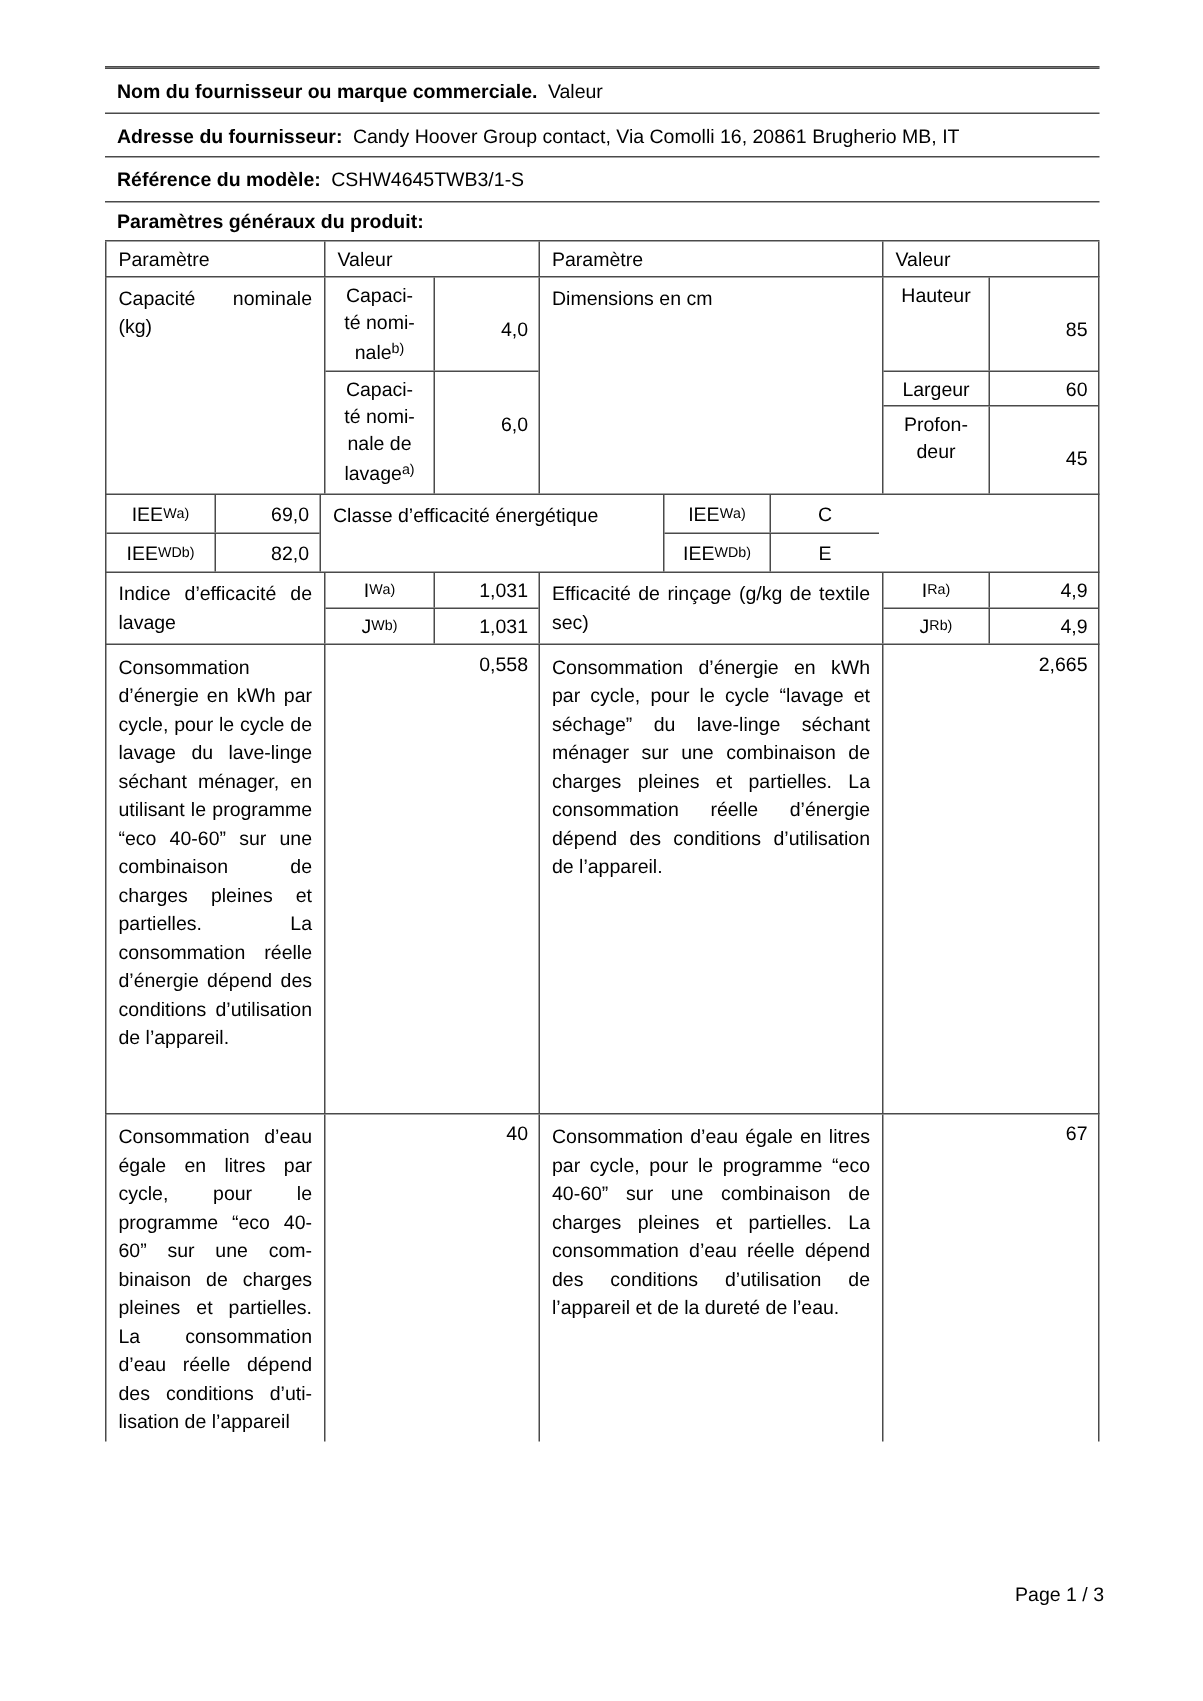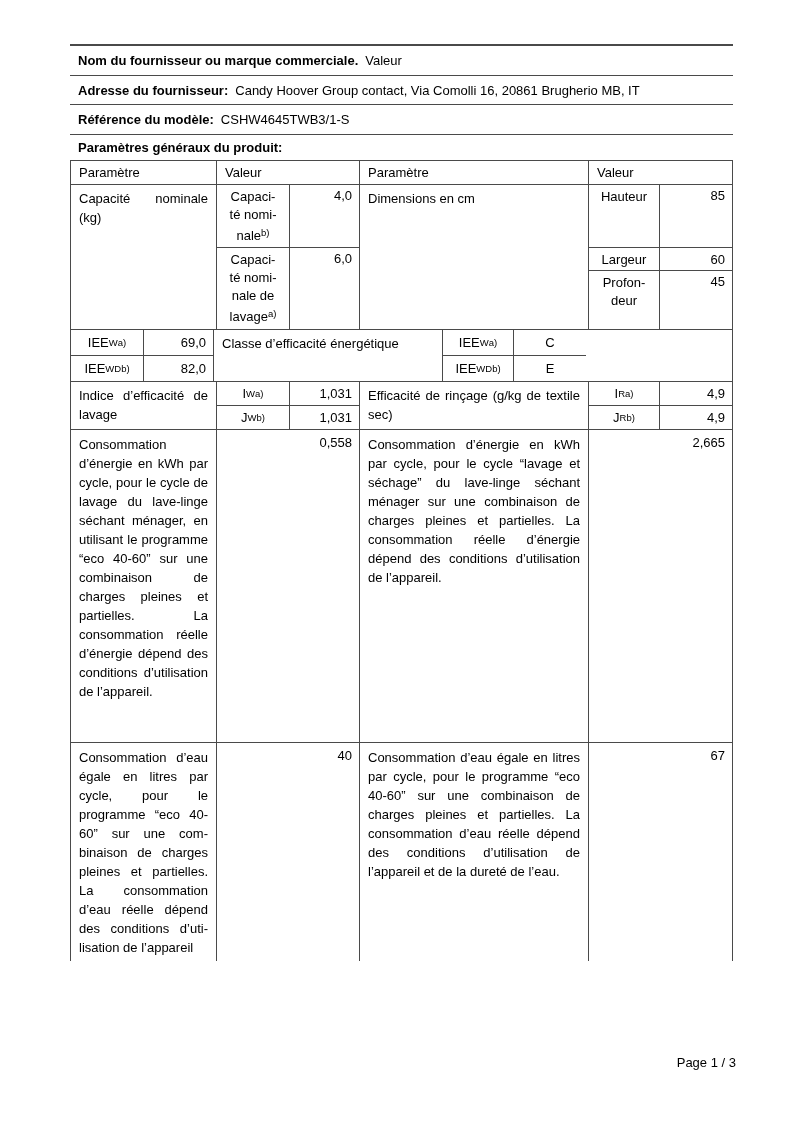--- a/index.html
+++ b/index.html
@@ -25,21 +25,21 @@
   .trow { display:flex; box-sizing:border-box; border-left:1px solid #4a4a4a; border-right:1px solid #4a4a4a; border-bottom:1px solid #4a4a4a; }
   .trow.cut { border-bottom:none; }
   .c { box-sizing:border-box; border-right:1px solid #4a4a4a; overflow:hidden; }
   .c:last-child { border-right:none; }
   .w1 { width:146px; } .w2 { width:143px; } .w3 { width:229px; } .w2a{ width:73px; } .w2b{ width:69px; } .w4a{ width:71px; } .w4b{ width:72px; }
 
   .hcell { padding:4px 8px 0; }
   .param { padding:4px 8px 0; text-align:justify; line-height:19px; }
   .para  { padding:5px 8px 0; text-align:justify; line-height:19px; hyphens:manual; -webkit-hyphens:manual; }
   .valtop{ padding:5px 7px 0; text-align:right; }
-  .vtop  { padding:3px 7px 0; text-align:right; }
+  .vtop  { padding:3px 7px 0; text-align:right;margin-top:24px; }
 
   .stack { display:flex; flex-direction:column; box-sizing:border-box; border-right:1px solid #4a4a4a; }
   .stack.last { border-right:none; }
   .srow { display:flex; box-sizing:border-box; border-bottom:1px solid #4a4a4a; }
   .srow:last-child { border-bottom:none; flex:1; }
   .sc { box-sizing:border-box; overflow:hidden; }
   .div-r { border-right:1px solid #4a4a4a; }
 
   .sublbl { text-align:center; padding-top:3px; line-height:18px; }
   .sublbl .pl { white-space:pre-line; }

